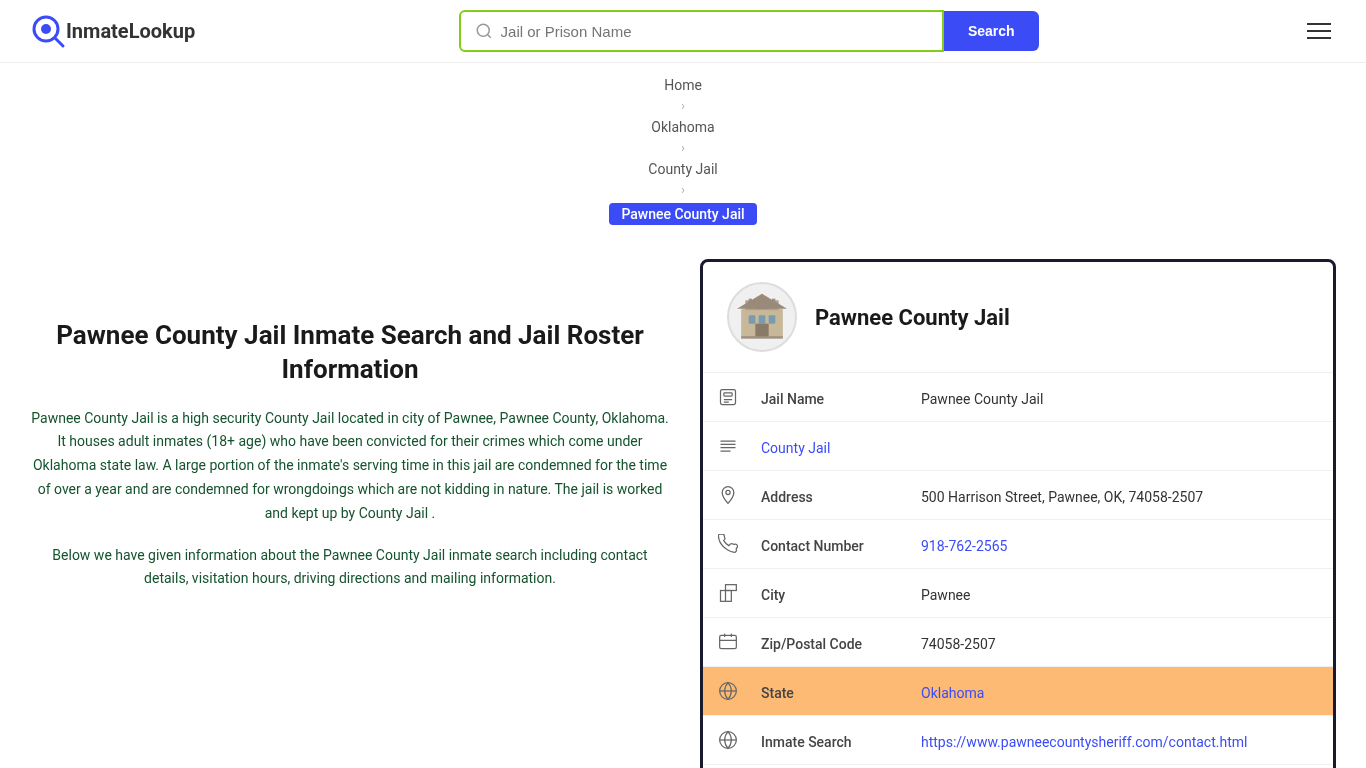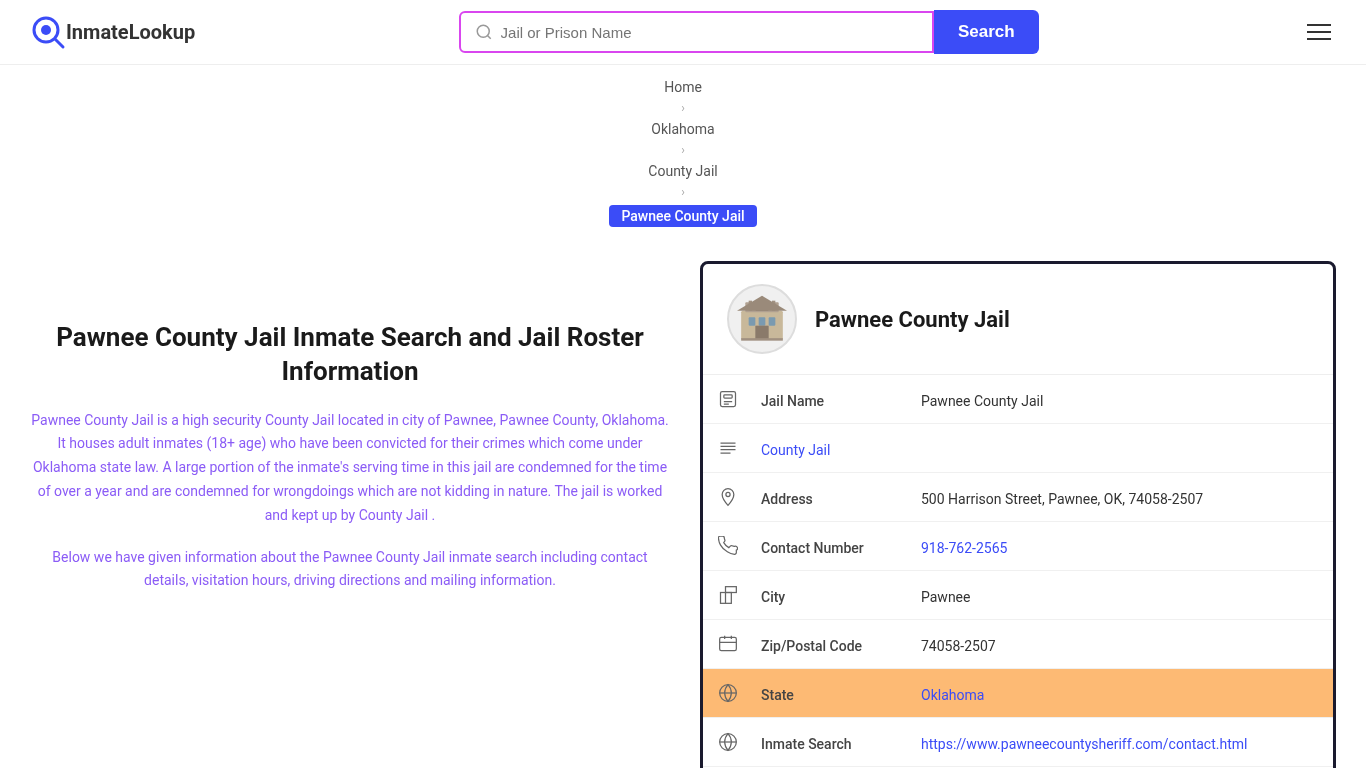--- a/index.html
+++ b/index.html
@@ -32,40 +32,40 @@
     .search-bar {
       display: flex;
       align-items: center;
       flex: 1;
       max-width: 580px;
       margin: 0 30px;
     }
     .search-input-wrapper {
       display: flex;
       align-items: center;
-      border: 2px solid #d946ef;
+      border: 2px solid #84cc16;
       border-radius: 6px 0 0 6px;
       padding: 10px 14px;
       flex: 1;
       background: #fff;
     }
     .search-input-wrapper svg { margin-right: 8px; flex-shrink: 0; }
     .search-input {
       border: none;
       outline: none;
       font-size: 15px;
       width: 100%;
       color: #999;
     }
     .search-button {
       background: #3b4cf7;
       color: #fff;
       border: none;
       padding: 12px 24px;
-      font-size: 17px;
+      font-size: 14px;
       font-weight: 600;
       border-radius: 0 6px 6px 0;
       cursor: pointer;
     }
     .hamburger {
       display: flex;
       flex-direction: column;
       gap: 5px;
       cursor: pointer;
       padding: 5px;
@@ -114,21 +114,21 @@
     }
     .page-title {
       font-size: 26px;
       font-weight: 700;
       color: #1a1a1a;
       margin-bottom: 20px;
       line-height: 1.3;
     }
     .description {
       font-size: 14px;
-      color: #8b5cf6;
+      color: #14532d;
       line-height: 1.7;
       margin-bottom: 18px;
     }
 
     
     .right-col {
       flex: 1;
     }
     .info-card {
       border: 3px solid #1a1a2e;

